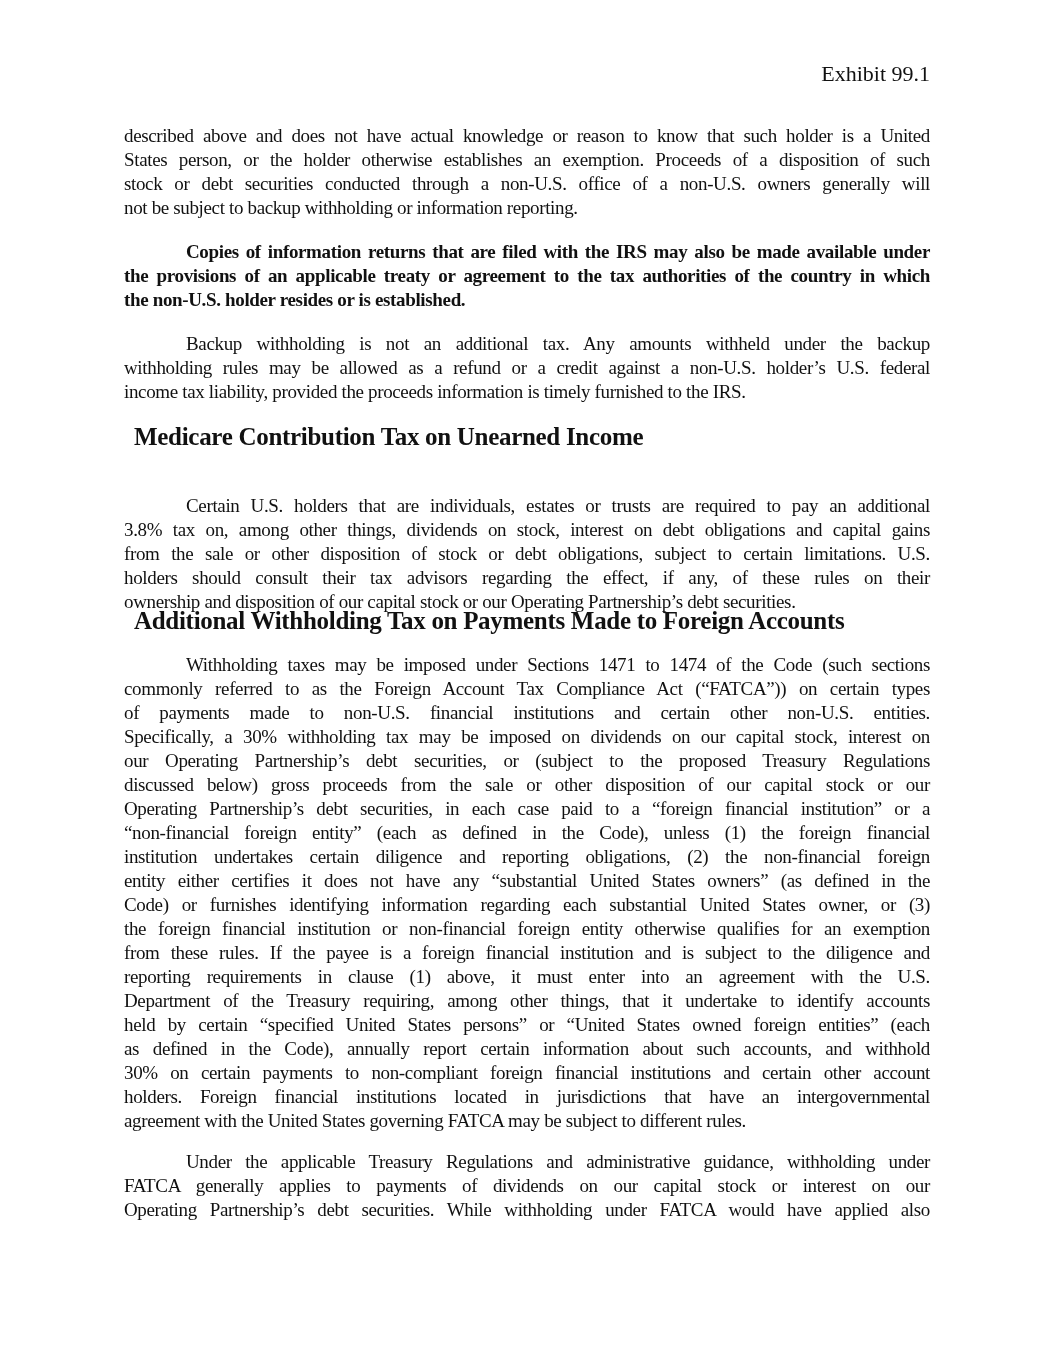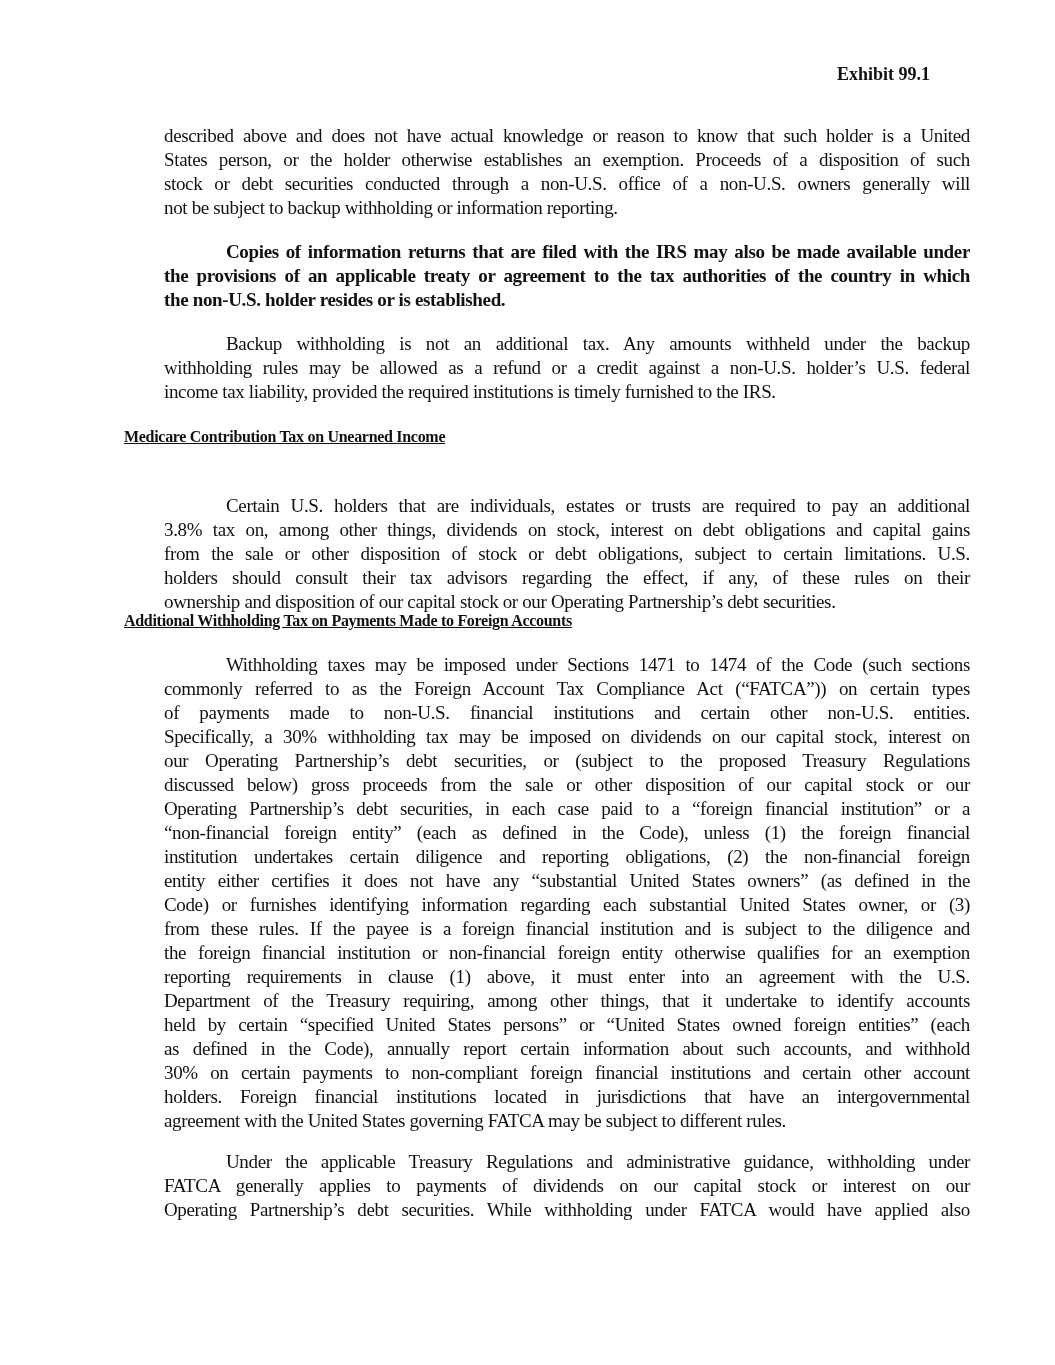--- a/index.html
+++ b/index.html
@@ -18,57 +18,55 @@
   .page {
     position: absolute;
     left: 124px;
     top: 0;
     width: 806px;
   }
   .exhibit {
     position: absolute;
     right: 0;
     top: 62px;
-    font-weight: bold;
-    font-size: 18px;
+    font-weight: normal;
+    font-size: 22px;
     line-height: 24px;
     white-space: nowrap;
   }
   .para {
     position: absolute;
     left: 0;
     width: 806px;
     font-size: 19px;
     line-height: 24px;
     letter-spacing: -0.35px;
-    margin-left: 40px;
   }
   .line {
     display: block;
     height: 24px;
     white-space: nowrap;
     text-align: justify;
     text-align-last: justify;
     overflow: visible;
   }
   .line.last {
     text-align-last: left;
   }
   .line.indent {
     padding-left: 62px;
   }
   .heading {
     position: absolute;
-    left: 0;
+    left: 10px;
     font-weight: bold;
-    font-size: 16px;
+    font-size: 25px;
     line-height: 24px;
     letter-spacing: -0.3px;
     white-space: nowrap;
-    text-decoration: underline;
   }
 </style>
 </head>
 <body>
 
 <div class="page">
 
   <div class="exhibit">Exhibit 99.1</div>
 
   <div class="para" style="top:124px;">
@@ -80,21 +78,21 @@
 
   <div class="para" style="top:240px;font-weight:bold;">
     <span class="line indent">Copies of information returns that are filed with the IRS may also be made available under</span>
     <span class="line">the provisions of an applicable treaty or agreement to the tax authorities of the country in which</span>
     <span class="line last">the non-U.S. holder resides or is established.</span>
   </div>
 
   <div class="para" style="top:332px;">
     <span class="line indent">Backup withholding is not an additional tax. Any amounts withheld under the backup</span>
     <span class="line">withholding rules may be allowed as a refund or a credit against a non-U.S. holder’s U.S. federal</span>
-    <span class="line last">income tax liability, provided the required institutions is timely furnished to the IRS.</span>
+    <span class="line last">income tax liability, provided the proceeds information is timely furnished to the IRS.</span>
   </div>
 
   <div class="heading" style="top:425px;">Medicare Contribution Tax on Unearned Income</div>
 
   <div class="para" style="top:494px;">
     <span class="line indent">Certain U.S. holders that are individuals, estates or trusts are required to pay an additional</span>
     <span class="line">3.8% tax on, among other things, dividends on stock, interest on debt obligations and capital gains</span>
     <span class="line">from the sale or other disposition of stock or debt obligations, subject to certain limitations. U.S.</span>
     <span class="line">holders should consult their tax advisors regarding the effect, if any, of these rules on their</span>
     <span class="line last">ownership and disposition of our capital stock or our Operating Partnership’s debt securities.</span>
@@ -107,22 +105,22 @@
     <span class="line">commonly referred to as the Foreign Account Tax Compliance Act (“FATCA”)) on certain types</span>
     <span class="line">of payments made to non-U.S. financial institutions and certain other non-U.S. entities.</span>
     <span class="line">Specifically, a 30% withholding tax may be imposed on dividends on our capital stock, interest on</span>
     <span class="line">our Operating Partnership’s debt securities, or (subject to the proposed Treasury Regulations</span>
     <span class="line">discussed below) gross proceeds from the sale or other disposition of our capital stock or our</span>
     <span class="line">Operating Partnership’s debt securities, in each case paid to a “foreign financial institution” or a</span>
     <span class="line">“non-financial foreign entity” (each as defined in the Code), unless (1) the foreign financial</span>
     <span class="line">institution undertakes certain diligence and reporting obligations, (2) the non-financial foreign</span>
     <span class="line">entity either certifies it does not have any “substantial United States owners” (as defined in the</span>
     <span class="line">Code) or furnishes identifying information regarding each substantial United States owner, or (3)</span>
+    <span class="line">the foreign financial institution or non-financial foreign entity otherwise qualifies for an exemption</span>
     <span class="line">from these rules. If the payee is a foreign financial institution and is subject to the diligence and</span>
-    <span class="line">the foreign financial institution or non-financial foreign entity otherwise qualifies for an exemption</span>
     <span class="line">reporting requirements in clause (1) above, it must enter into an agreement with the U.S.</span>
     <span class="line">Department of the Treasury requiring, among other things, that it undertake to identify accounts</span>
     <span class="line">held by certain “specified United States persons” or “United States owned foreign entities” (each</span>
     <span class="line">as defined in the Code), annually report certain information about such accounts, and withhold</span>
     <span class="line">30% on certain payments to non-compliant foreign financial institutions and certain other account</span>
     <span class="line">holders. Foreign financial institutions located in jurisdictions that have an intergovernmental</span>
     <span class="line last">agreement with the United States governing FATCA may be subject to different rules.</span>
   </div>
 
   <div class="para" style="top:1150px;">

